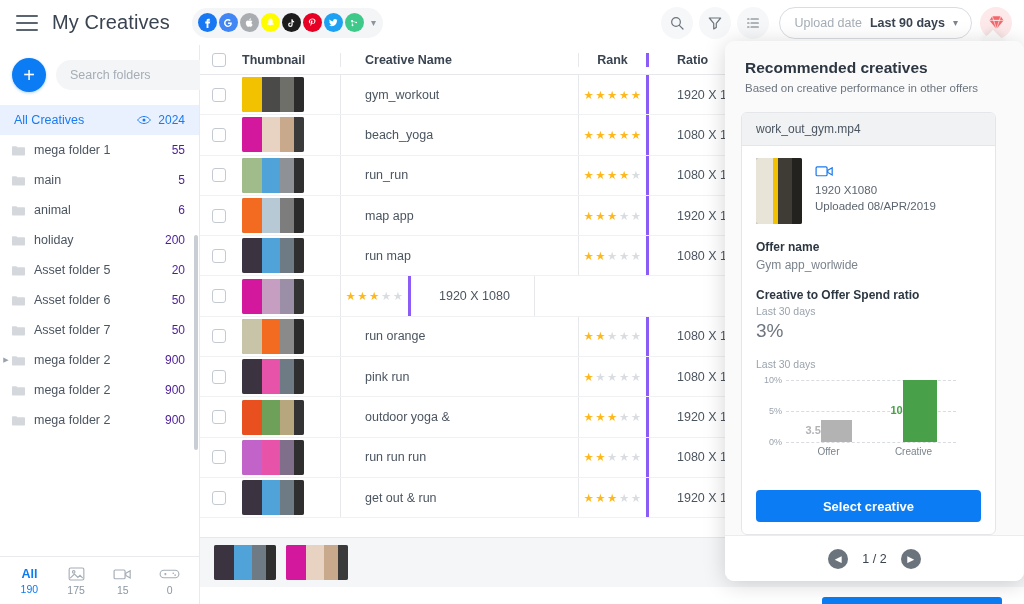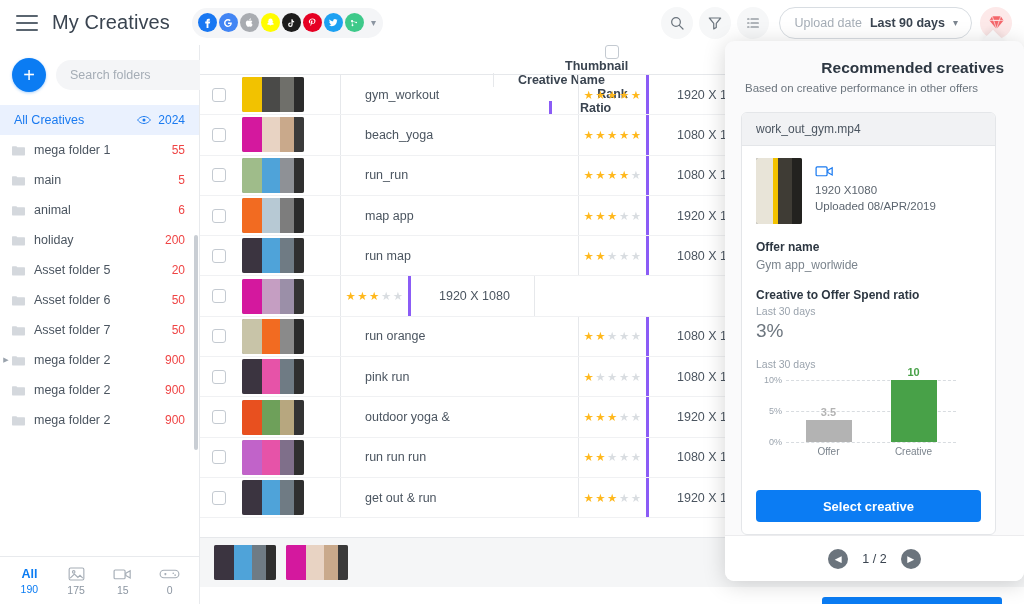--- a/index.html
+++ b/index.html
@@ -92,21 +92,21 @@
   .folder-list { flex: 1; overflow: hidden; position: relative; }
   .folder-row {
     height: 30px; display: flex; align-items: center; padding-right: 14px;
     cursor: pointer; font-size: 12.5px;
   }
   .folder-row.active { background: #eaf1fe; }
   .fr-arrow { width: 12px; text-align: center; font-size: 7px; color: #9aa3ad; flex:none; }
   .fr-icon { width: 22px; display: flex; align-items: center; flex:none; }
   .fr-label { flex: 1; color: #4b5560; white-space: nowrap; overflow: hidden; }
   .folder-row.active .fr-label { color: #1a7af0; padding-left: 14px; }
-  .fr-count { color: #ef4444; font-size: 12px; }
+  .fr-count { color: #4c1d95; font-size: 12px; }
   .folder-row.active .fr-count { color: #1a7af0; }
   .fr-eye { margin-right: 7px; display:flex; align-items:center; }
   .sb-scrollbar {
     position: absolute; right: 1px; top: 130px; width: 4px; height: 215px;
     background: #c9ced4; border-radius: 2px;
   }
 
   .sb-footer {
     height: 48px; border-top: 1px solid #e8eaed; display: flex;
     align-items: center; padding: 0 6px;
@@ -121,21 +121,21 @@
   .sb-tab .t-ico { display:flex; align-items:center; justify-content:center; height:17px; }
 
   
   .main {
     position: absolute; left: 200px; top: 45px; width: 824px; height: 559px;
     background: #fff; overflow: hidden;
   }
   .tbl-head {
     height: 30px; display: flex; align-items: center;
     border-bottom: 1px solid #e6e8eb; background: #fff;
-    font-size: 12.5px; font-weight: bold; color: #3a4450; flex-direction: column;
+    font-size: 12.5px; font-weight: bold; color: #3a4450;
   }
   .c-check { width: 38px; display: flex; justify-content: center; flex:none; }
   .c-thumb { width: 102px; flex:none; padding-left: 4px; }
   .c-name  { width: 238px; flex:none; padding-left: 24px; border-left: 1px solid #e6e8eb; }
   .c-rank  { width: 68px; flex:none; text-align: center; border-left: 1px solid #e6e8eb; }
   .c-ratio { width: 126px; flex:none; padding-left: 28px; border-left: 3px solid #8b5cf6; }
   .c-extra { flex: 1; border-left: 1px solid #e6e8eb; padding-left: 26px; color:#4b5560; font-weight:normal;}
 
   .cbx {
     width: 14px; height: 14px; border: 1px solid #c4cad1; border-radius: 3px;
@@ -184,21 +184,21 @@
     background: #fafafb; border-radius: 9px;
     box-shadow: 0 3px 22px rgba(0,0,0,.17);
     z-index: 20; display: flex; flex-direction: column; overflow: hidden;
   }
   .panel-pointer {
     position: absolute; right: 23px; top: 33px; width: 16px; height: 16px;
     background: #fafafb; transform: rotate(45deg); z-index: 19;
     box-shadow: -2px -2px 6px rgba(0,0,0,.06);
   }
   .panel-head { padding: 18px 20px 10px 20px; }
-  .panel-title { font-size: 15.5px; font-weight: bold; color: #2d3742; text-align: right; }
+  .panel-title { font-size: 15.5px; font-weight: bold; color: #2d3742; }
   .panel-sub { font-size: 11.5px; color: #6c757e; margin-top: 5px; }
 
   .card {
     margin: 8px 28px 0 16px; background: #fff;
     border: 1px solid #e4e6e9; border-radius: 6px; overflow: hidden;
   }
   .card-head {
     background: #f1f2f4; padding: 9px 14px; font-size: 12px; color: #4b5560;
     border-bottom: 1px solid #e4e6e9;
   }
@@ -229,21 +229,21 @@
   }
   .chart-plot { flex: 1; position: relative; height: 62px; }
   .gridline {
     position: absolute; left: 0; right: 0; height: 0;
     border-top: 1px dashed #d8dce0;
   }
   .bars {
     position: absolute; left: 0; right: 0; bottom: 0; top: 0;
     display: flex; align-items: flex-end; justify-content: space-around;
   }
-  .bar-wrap { width: 46px; display: flex; flex-direction: column; align-items: center; }
+  .bar-wrap { width: 46px; display: flex; flex-direction: row; align-items: center; }
   .bar-val { font-size: 11px; font-weight: bold; margin-bottom: 2px; }
   .bar { width: 46px; border-radius: 0; }
   .xlabels {
     display: flex; justify-content: space-around; margin-top: 4px;
   }
   .xlabel { width: 46px; text-align: center; font-size: 10px; color: #7b848d; }
 
   .select-btn {
     display: block; width: calc(100% - 28px); margin: 16px 14px 14px 14px;
     height: 32px; background: #0b7cf3; color: #fff; border: none;

